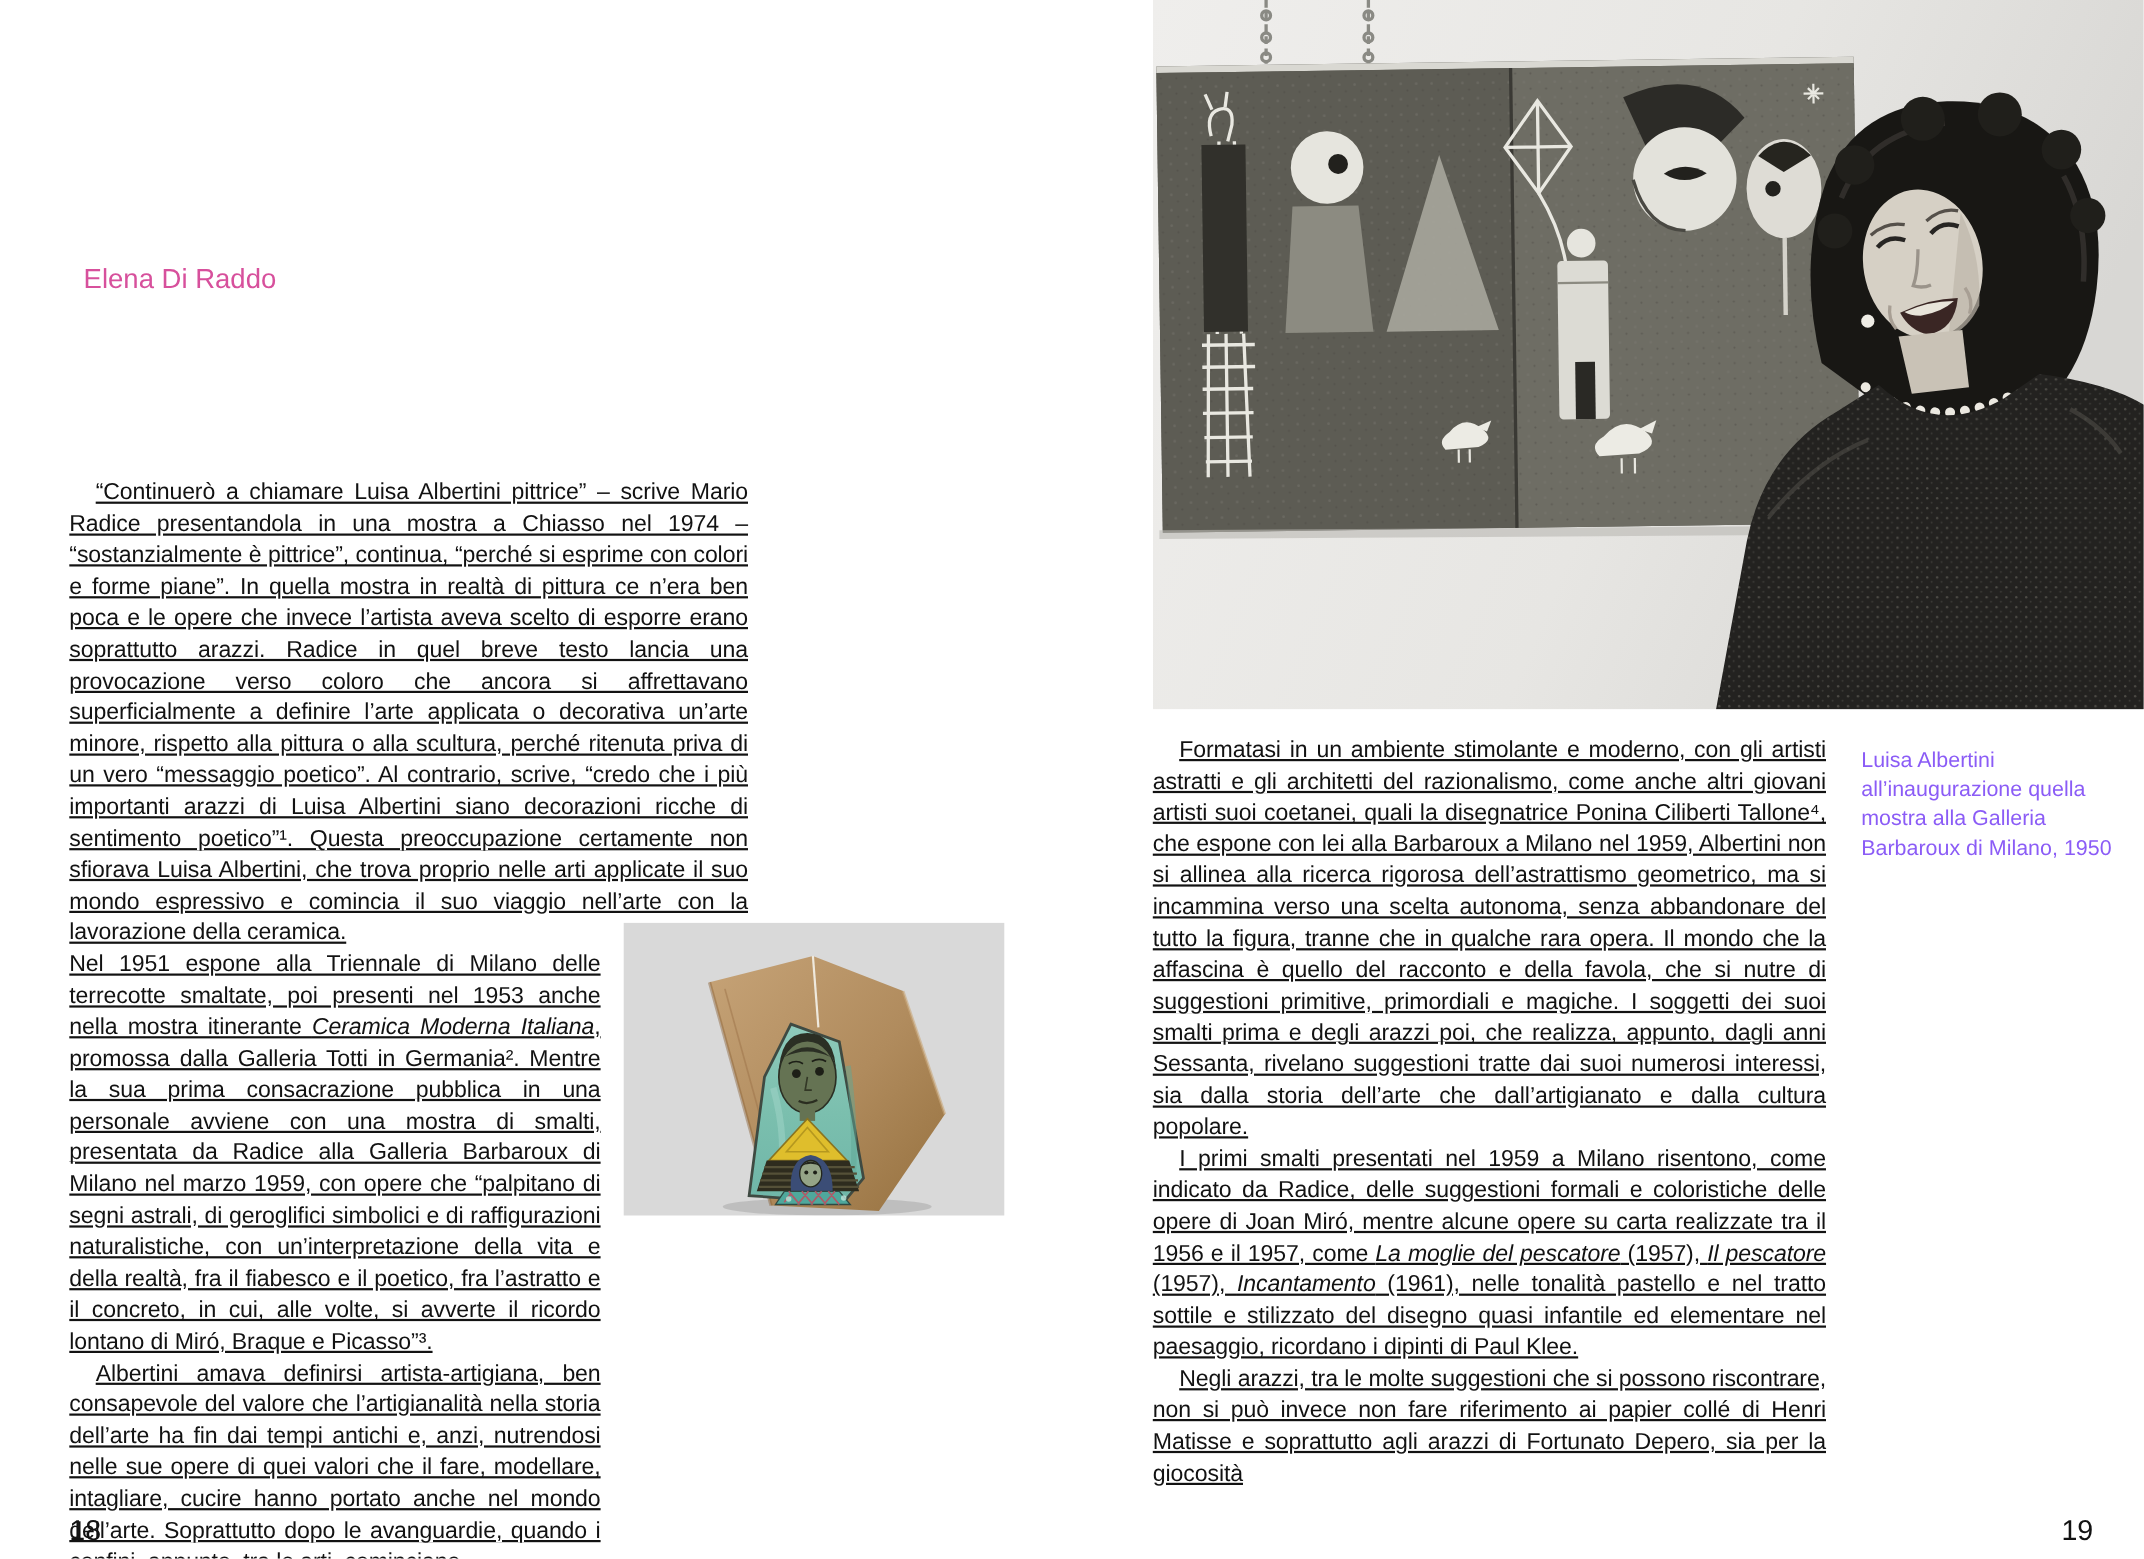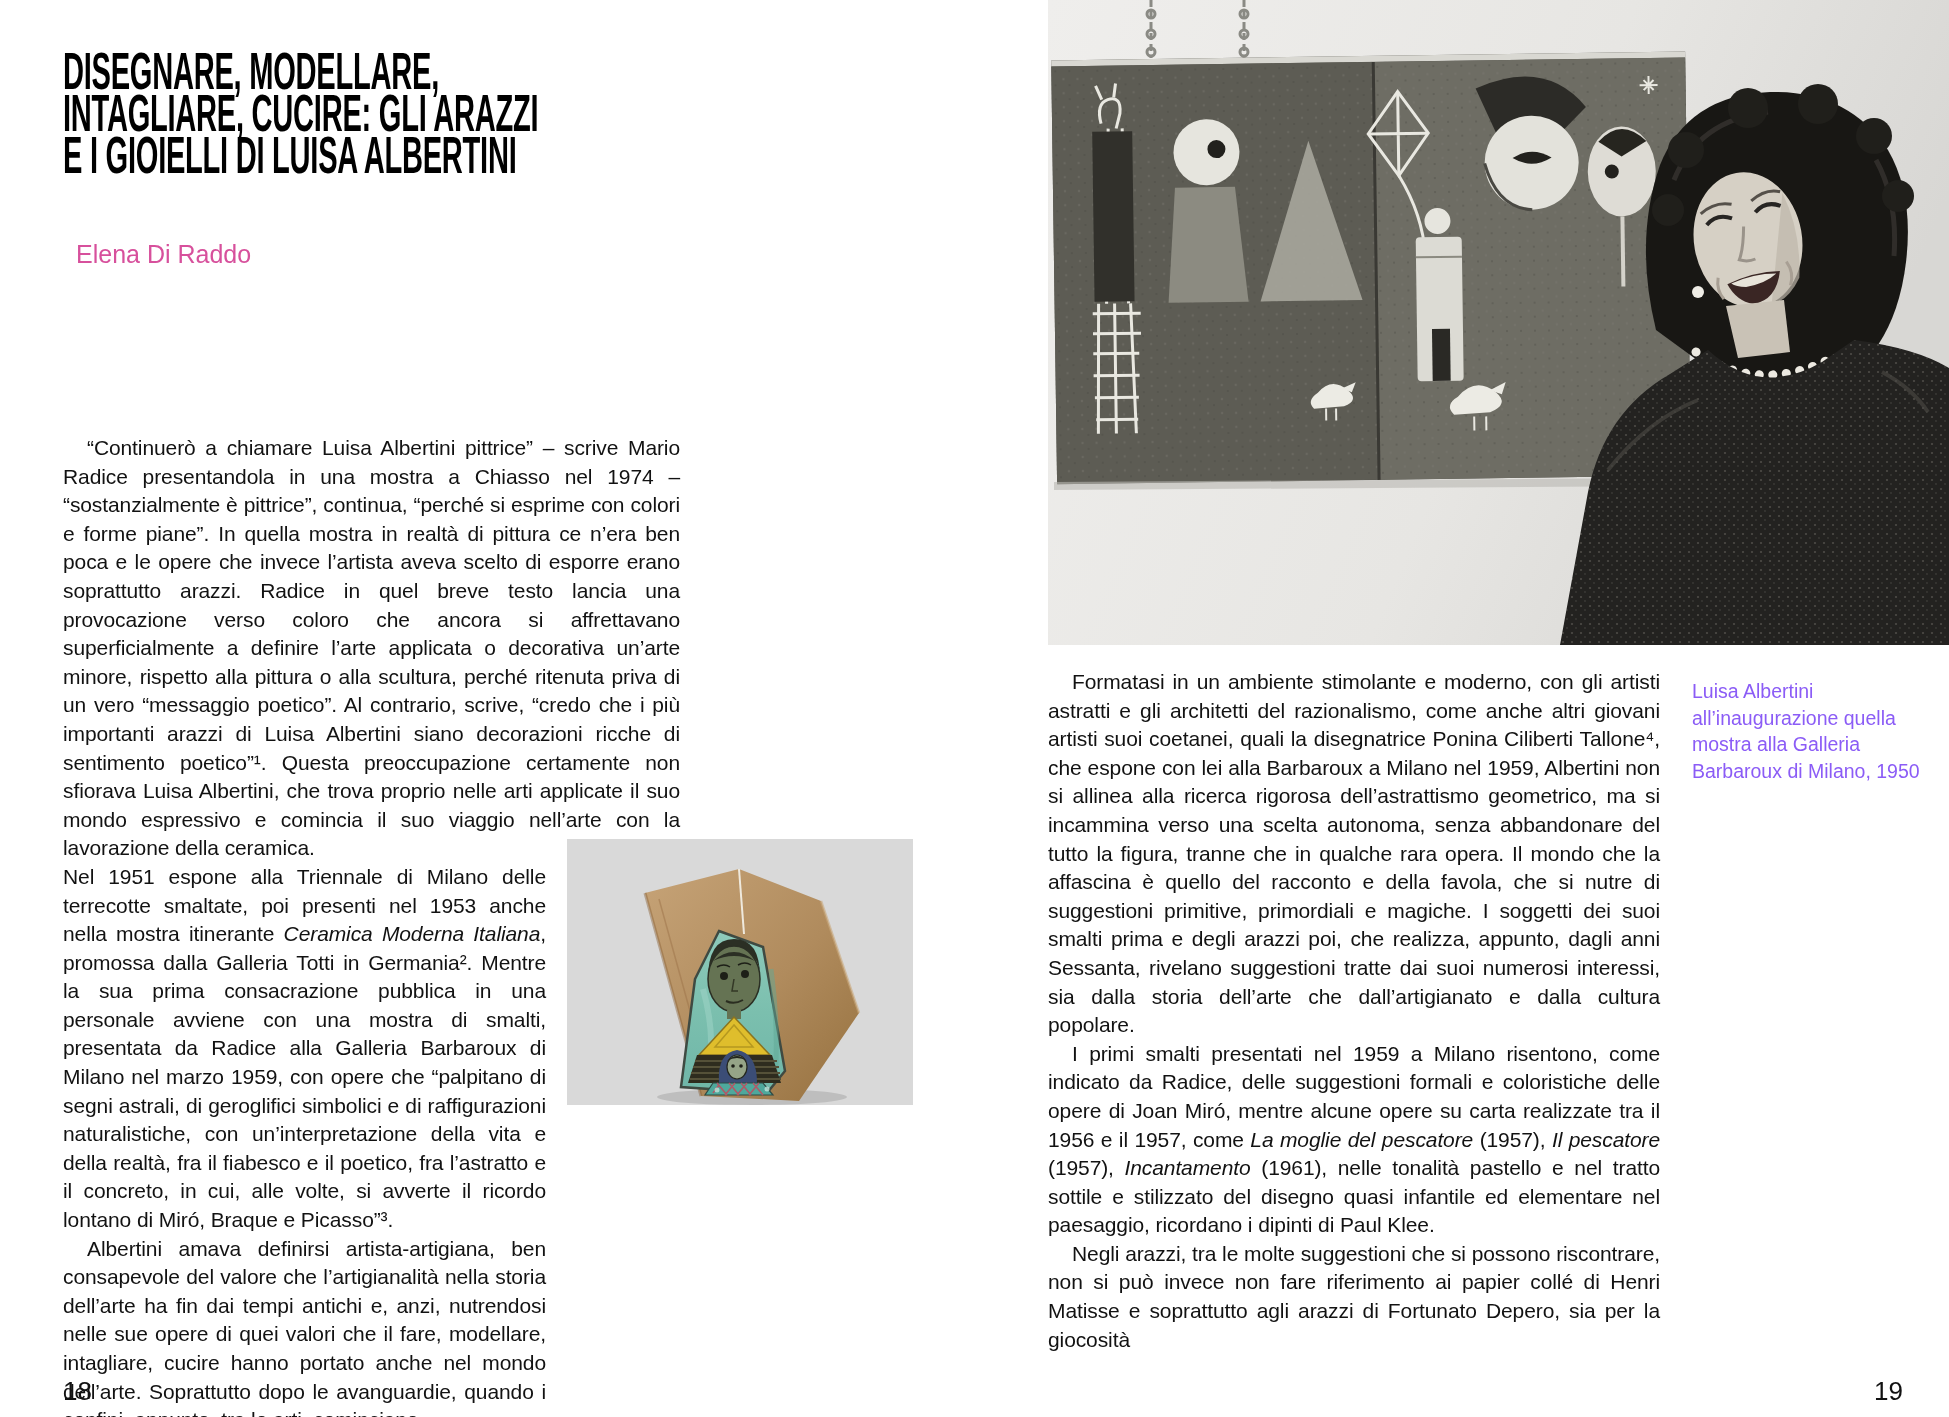--- a/index.html
+++ b/index.html
@@ -12,21 +12,21 @@
   .title-line{
     font-weight:700;font-size:52px;line-height:42px;color:#000;
     white-space:nowrap;transform:scaleX(0.56);transform-origin:0 0;
     letter-spacing:-0.5px;
   }
   .author{position:absolute;left:63px;top:240px;font-size:25px;color:#d7509c;margin-left:13px;}
   .body-col{
     position:absolute;left:63px;top:434px;width:617px;
     font-size:21px;line-height:28.6px;text-align:justify;letter-spacing:-0.1px;
   }
-  .body-col p,.body-col-r p{margin:0;}
+  .body-col p,.body-col-r p{margin:0;text-decoration:underline;}
   .indent{text-indent:24px;}
   .narrow{width:483px;}
   .caption{
     font-size:19.5px;line-height:26.5px;color:#8b5cf6;
   }
   .caption-left{position:absolute;left:719px;top:765px;}
   .caption-right{position:absolute;left:1692px;top:678px;}
   .ceramic-box{
     position:absolute;left:567px;top:839px;width:346px;height:266px;
     background:#d9d9d9;
@@ -42,25 +42,20 @@
     position:absolute;left:1048px;top:668px;width:612px;
     font-size:21px;line-height:28.6px;text-align:justify;letter-spacing:-0.1px;
   }
   svg{display:block;}
 </style>
 </head>
 <body>
 
 <div id="spread">
 
-  <header class="title">
-    <div class="title-line">DISEGNARE, MODELLARE,</div>
-    <div class="title-line">INTAGLIARE, CUCIRE: GLI ARAZZI</div>
-    <div class="title-line">E I GIOIELLI DI LUISA ALBERTINI</div>
-  </header>
 
   <div class="author">Elena Di Raddo</div>
 
   <div class="body-col">
     <p class="indent"><span>“Continuerò a chiamare Luisa Albertini pittrice” – scrive Mario Radice presentandola in una mostra a Chiasso nel 1974 – “sostanzialmente è pittrice”, continua, “perché si esprime con colori e forme piane”. In quella mostra in realtà di pittura ce n’era ben poca e le opere che invece l’artista aveva scelto di esporre erano soprattutto arazzi. Radice in quel breve testo lancia una provocazione verso coloro che ancora si affrettavano superficialmente a definire l’arte applicata o decorativa un’arte minore, rispetto alla pittura o alla scultura, perché ritenuta priva di un vero “messaggio poetico”. Al contrario, scrive, “credo che i più importanti arazzi di Luisa Albertini siano decorazioni ricche di sentimento poetico”¹. Questa preoccupazione certamente non sfiorava Luisa Albertini, che trova proprio nelle arti applicate il suo mondo espressivo e comincia il suo viaggio nell’arte con la lavorazione della ceramica.</span></p>
     <div class="narrow">
       <p><span>Nel 1951 espone alla Triennale di Milano delle terrecotte smaltate, poi presenti nel 1953 anche nella mostra itinerante </span><i>Ceramica Moderna Italiana</i><span>, promossa dalla Galleria Totti in Germania². Mentre la sua prima consacrazione pubblica in una personale avviene con una mostra di smalti, presentata da Radice alla Galleria Barbaroux di Milano nel marzo 1959, con opere che “palpitano di segni astrali, di geroglifici simbolici e di raffigurazioni naturalistiche, con un’interpretazione della vita e della realtà, fra il fiabesco e il poetico, fra l’astratto e il concreto, in cui, alle volte, si avverte il ricordo lontano di Miró, Braque e Picasso”³.</span></p>
       <p class="indent"><span>Albertini amava definirsi artista-artigiana, ben consapevole del valore che l’artigianalità nella storia dell’arte ha fin dai tempi antichi e, anzi, nutrendosi nelle sue opere di quei valori che il fare, modellare, intagliare, cucire hanno portato anche nel mondo dell’arte. Soprattutto dopo le avanguardie, quando i confini, appunto, tra le arti, cominciano</span></p>
     </div>
   </div>

